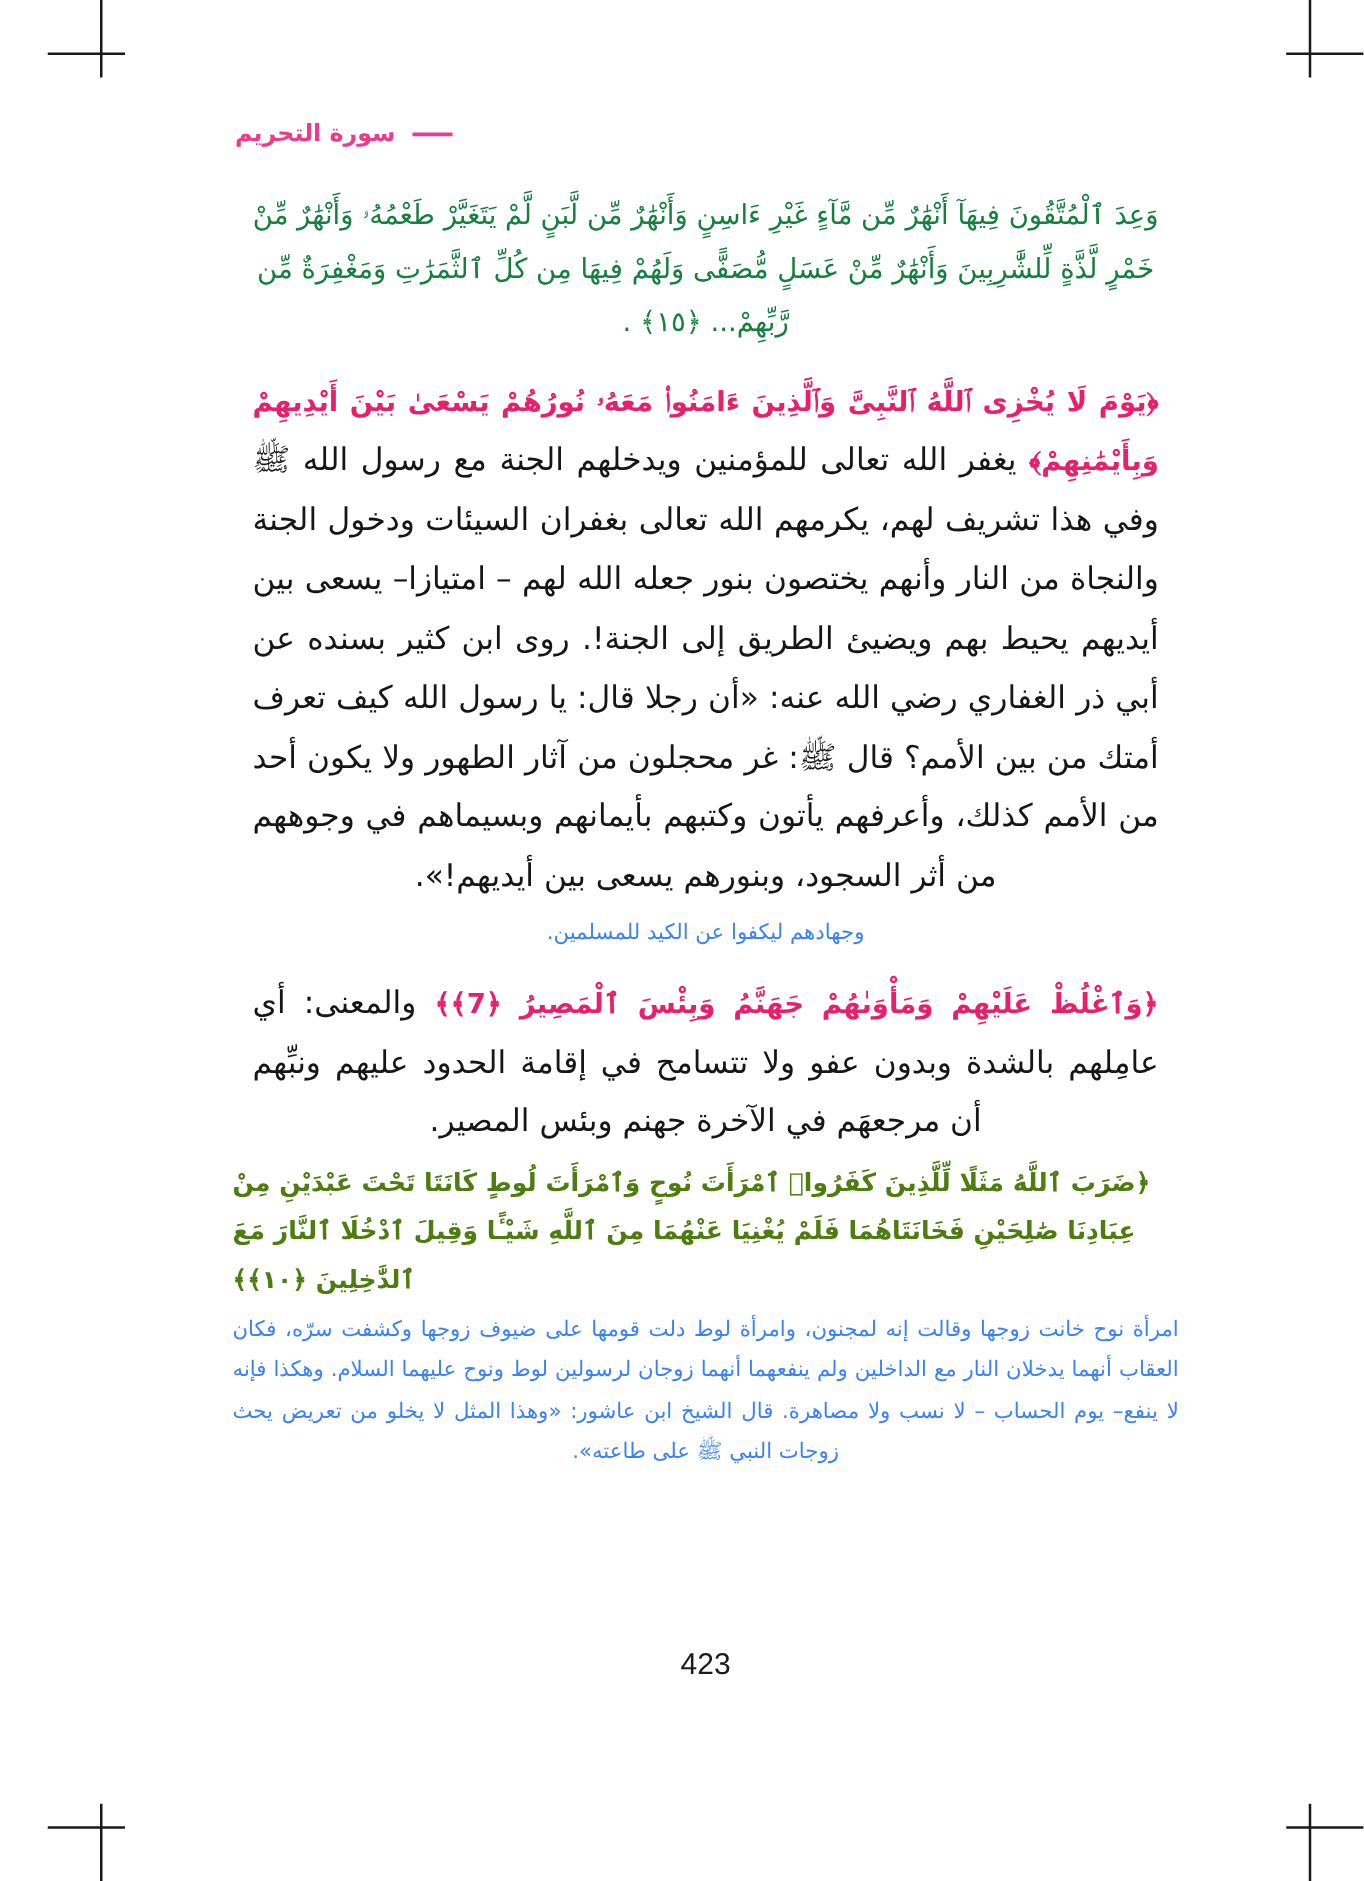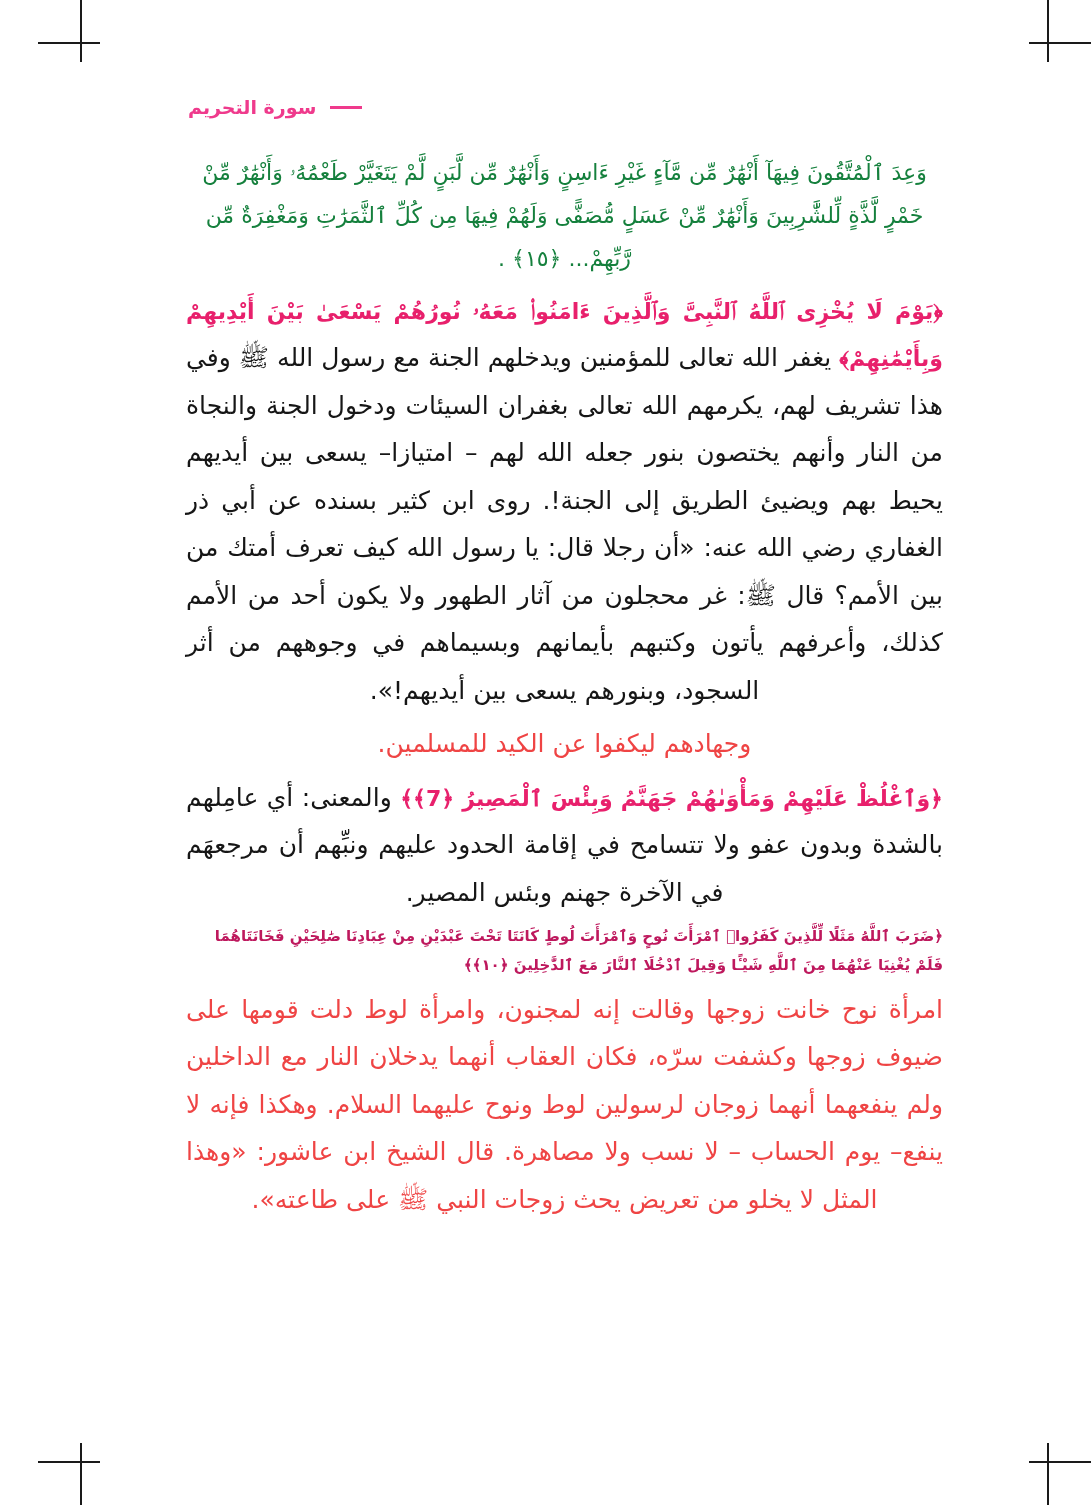--- a/index.html
+++ b/index.html
@@ -64,60 +64,60 @@
   }
   .runhead-rule {
     width: 32px;
     height: 3px;
     background: #ef3a8c;
     flex: none;
   }
 
   
   .quran {
-    color: #be185d;
-    font-size: 15px;
+    color: #4d7c0f;
+    font-size: 20px;
     line-height: 1.92;
-    text-align: right;
+    text-align: left;
     font-family: "DejaVu Sans", "Liberation Sans", sans-serif;
     font-weight: 600;
     direction: rtl;
     margin: 0 0 4px 0;
   }
 
   .quran-black {
     color: #15803d;
     font-size: 22px;
     line-height: 1.95;
     text-align: center;
     font-family: "DejaVu Sans", "Liberation Sans", sans-serif;
     direction: rtl;
     margin: 0 0 14px 0;
   }
 
   .body {
-    color: #ef4444;
-    font-size: 25px;
+    color: #3b82f6;
+    font-size: 17px;
     line-height: 1.90;
     text-align: justify;
     text-align-last: center;
     direction: rtl;
     font-family: "DejaVu Sans", "Liberation Sans", sans-serif;
     margin: 0;
   }
 
   .mixed {
     color: #161616;
     font-size: 25px;
     line-height: 1.90;
     text-align: justify;
     text-align-last: center;
     direction: rtl;
     font-family: "DejaVu Sans", "Liberation Sans", sans-serif;
-    margin: 0;
+    margin: 16px;
   }
   .mixed .qfrag {
     color: #e8206c;
     font-size: 22px;
     font-weight: 600;
   }
 
   .tail-center {
     text-align: center;
     text-align-last: center;
@@ -168,14 +168,15 @@
     <p class="body blk tail-center">وجهادهم ليكفوا عن الكيد للمسلمين.</p>
 
     <p class="mixed blk"><span class="qfrag">﴿وَٱغْلُظْ عَلَيْهِمْ وَمَأْوَىٰهُمْ جَهَنَّمُ وَبِئْسَ ٱلْمَصِيرُ ﴿7﴾﴾</span><span> والمعنى: أي عامِلهم بالشدة وبدون عفو ولا تتسامح في إقامة الحدود عليهم ونبِّهم أن مرجعهَم في الآخرة جهنم وبئس المصير.</span></p>
 
     <p class="quran blk">﴿ضَرَبَ ٱللَّهُ مَثَلًا لِّلَّذِينَ كَفَرُوا۟ ٱمْرَأَتَ نُوحٍ وَٱمْرَأَتَ لُوطٍ كَانَتَا تَحْتَ عَبْدَيْنِ مِنْ عِبَادِنَا صَٰلِحَيْنِ فَخَانَتَاهُمَا فَلَمْ يُغْنِيَا عَنْهُمَا مِنَ ٱللَّهِ شَيْـًٔا وَقِيلَ ٱدْخُلَا ٱلنَّارَ مَعَ ٱلدَّٰخِلِينَ ﴿١٠﴾﴾</p>
 
     <p class="body blk">امرأة نوح خانت زوجها وقالت إنه لمجنون، وامرأة لوط دلت قومها على ضيوف زوجها وكشفت سرّه، فكان العقاب أنهما يدخلان النار مع الداخلين ولم ينفعهما أنهما زوجان لرسولين لوط ونوح عليهما السلام. وهكذا فإنه لا ينفع– يوم الحساب – لا نسب ولا مصاهرة. قال الشيخ ابن عاشور: «وهذا المثل لا يخلو من تعريض يحث زوجات النبي ﷺ على طاعته».</p>
 
   </div>
 
+  <div class="folio">423</div>
 
 </div>
 
 </body></html>

